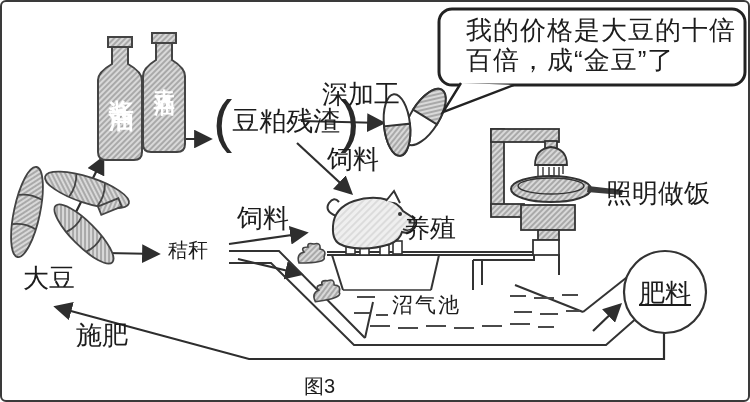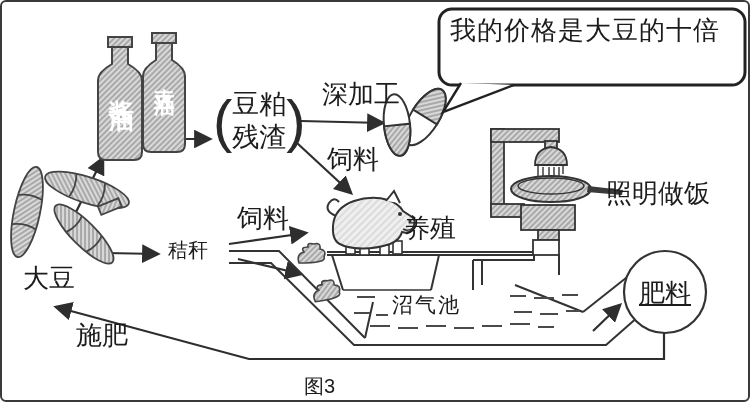--- a/index.html
+++ b/index.html
@@ -8,24 +8,24 @@
     border:2px solid #3a3a3a;border-radius:6px;box-sizing:border-box;
     overflow:hidden;
     font-family:"Liberation Sans","DejaVu Sans",sans-serif;
   }
   .art{position:absolute;left:0;top:0;z-index:1;}
   .lbl{
     position:absolute;z-index:2;color:#1c1c1c;white-space:nowrap;
     font-family:"Liberation Sans","DejaVu Sans",sans-serif;line-height:1.15;
   }
   .vert{writing-mode:vertical-rl;text-orientation:upright;color:#fff;font-weight:bold;}
-  .bubble-line{display:block;}
+  .bubble-line{display:block;margin-left:16px;}
   .paren{font-weight:300;color:#2a2a2a;}
   .residue{display:flex;align-items:center;}
-  .residue .col{display:flex;flex-direction:column;align-items:center;}
+  .residue .col{display:flex;align-items:center;}
 </style>
 </head>
 <body>
 
 <div class="stage">
 
   <svg class="art" width="746" height="398" viewBox="0 0 746 398">
     <defs>
       <pattern id="hatch" width="4" height="4" patternUnits="userSpaceOnUse" patternTransform="rotate(45)">
         <rect width="4" height="4" fill="#d9d9d9"></rect>
@@ -144,20 +144,21 @@
     </g>
 
     <g stroke="#444" stroke-width="1.6">
       <path transform="translate(310,252)" d="M-13,9 Q-16,0 -8,-2 Q-12,-7 -4,-7 Q-5,-12 2,-10 Q9,-12 8,-5 Q15,-4 12,3 Q15,9 -13,9 Z" fill="url(#hatch)"></path>
       <path transform="translate(325,289) rotate(-8)" d="M-13,9 Q-16,0 -8,-2 Q-12,-7 -4,-7 Q-5,-12 2,-10 Q9,-12 8,-5 Q15,-4 12,3 Q15,9 -13,9 Z" fill="url(#hatch)"></path>
     </g>
   </svg>
 
   <div class="lbl" style="left:448px;top:14px;width:288px;font-size:26px;letter-spacing:1px;">
     <span class="bubble-line">我的价格是大豆的十倍</span>
+    <span class="bubble-line">百倍，成“金豆”了</span>
   </div>
 
   <div class="lbl vert" style="left:105px;top:78px;font-size:25px;letter-spacing:5px;">酱油</div>
   <div class="lbl vert" style="left:150px;top:70px;font-size:21px;letter-spacing:3px;">大豆油</div>
 
   <div class="lbl residue" style="left:211px;top:86px;">
     <span class="paren" style="font-size:58px;">(</span>
     <span class="col" style="font-size:27px;line-height:33px;">
       <span>豆粕</span>
       <span>残渣</span>

